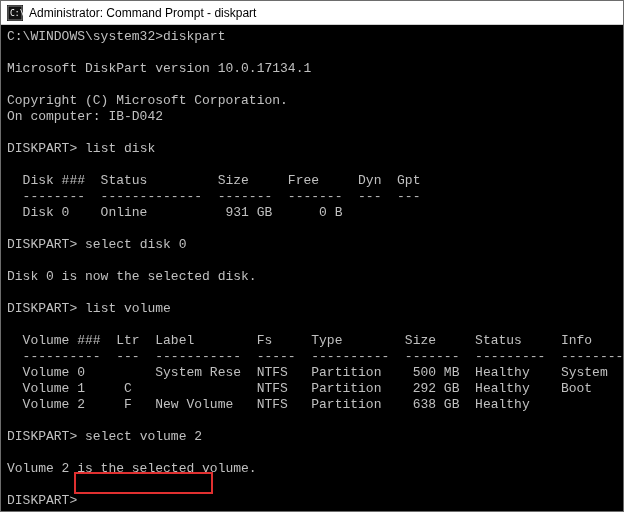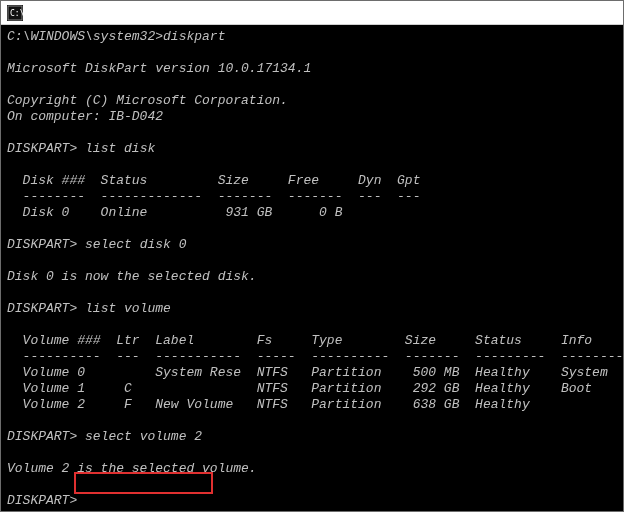--- a/index.html
+++ b/index.html
@@ -12,21 +12,20 @@
     border-bottom: 1px solid #cfcfcf; font-family: "Segoe UI", Tahoma, sans-serif; font-size: 12px; color: #000;
   }
   .titlebar .app-icon {
     width: 16px; height: 16px; margin-right: 6px; display: flex; align-items: center; justify-content: center;
   }
   .titlebar .app-icon svg { width: 16px; height: 16px; }
   .terminal {
     flex: 1 1 auto; background: #000; color: #c0c0c0; padding: 4px 12px 6px 6px;
     font-size: 13px; line-height: 16px; white-space: pre; overflow: hidden;
     position: relative;
-    font-style: italic;
   }
   .prompt { color: #c0c0c0; }
   .cmd { color: #c0c0c0; }
   .highlight-box {
     position: absolute;
     border: 2px solid #e03030;
     pointer-events: none;
   }
   
 </style>
@@ -35,20 +34,21 @@
 
 <div class="window">
   <div class="titlebar">
     <span class="app-icon">
       <svg viewBox="0 0 16 16">
           <rect x="0" y="0" width="16" height="16" fill="#000"></rect>
           <rect x="1" y="1" width="14" height="14" fill="#111" stroke="#888" stroke-width="1"></rect>
           <text x="3" y="11" font-size="8" fill="#fff" font-family="Consolas,monospace">C:\</text>
         </svg>
     </span>
+    <span>Administrator: Command Prompt - diskpart</span>
   </div>
 
   <div class="terminal"><span class="prompt">C:\WINDOWS\system32&gt;</span><span class="cmd">diskpart</span>
 <span></span>
 <span>Microsoft DiskPart version 10.0.17134.1</span>
 <span></span>
 <span>Copyright (C) Microsoft Corporation.</span>
 <span>On computer: IB-D042</span>
 <span></span>
 <span class="prompt">DISKPART&gt;</span> <span class="cmd">list disk</span>

